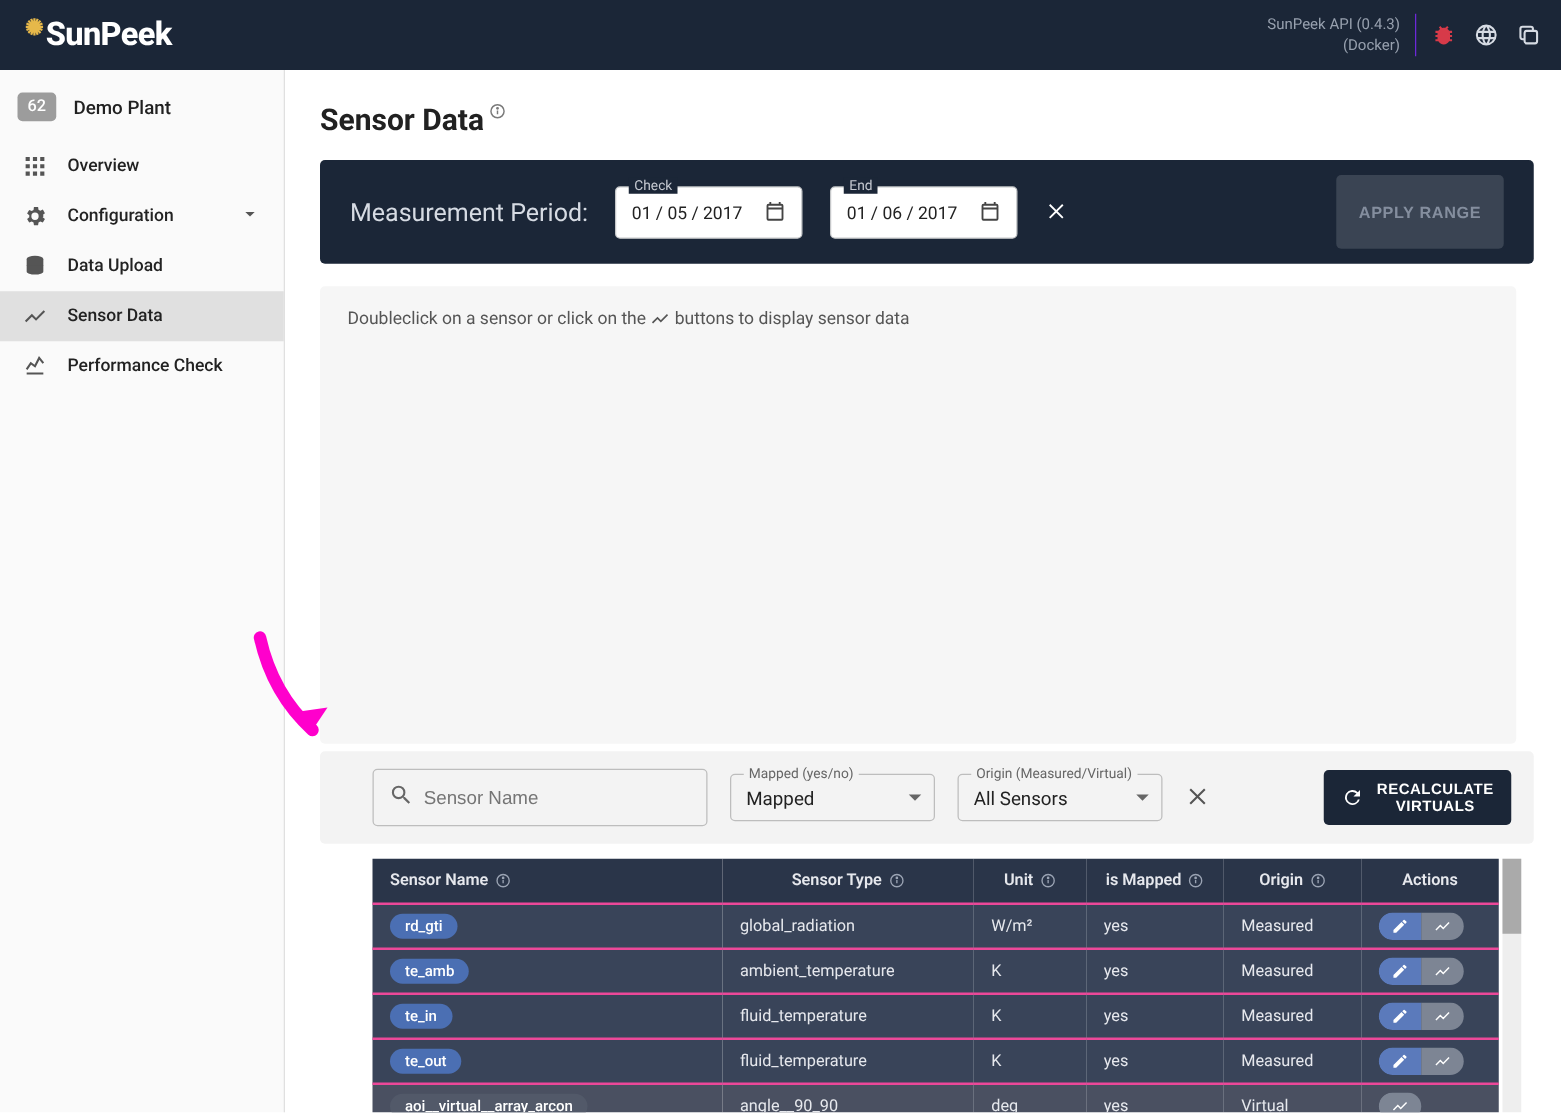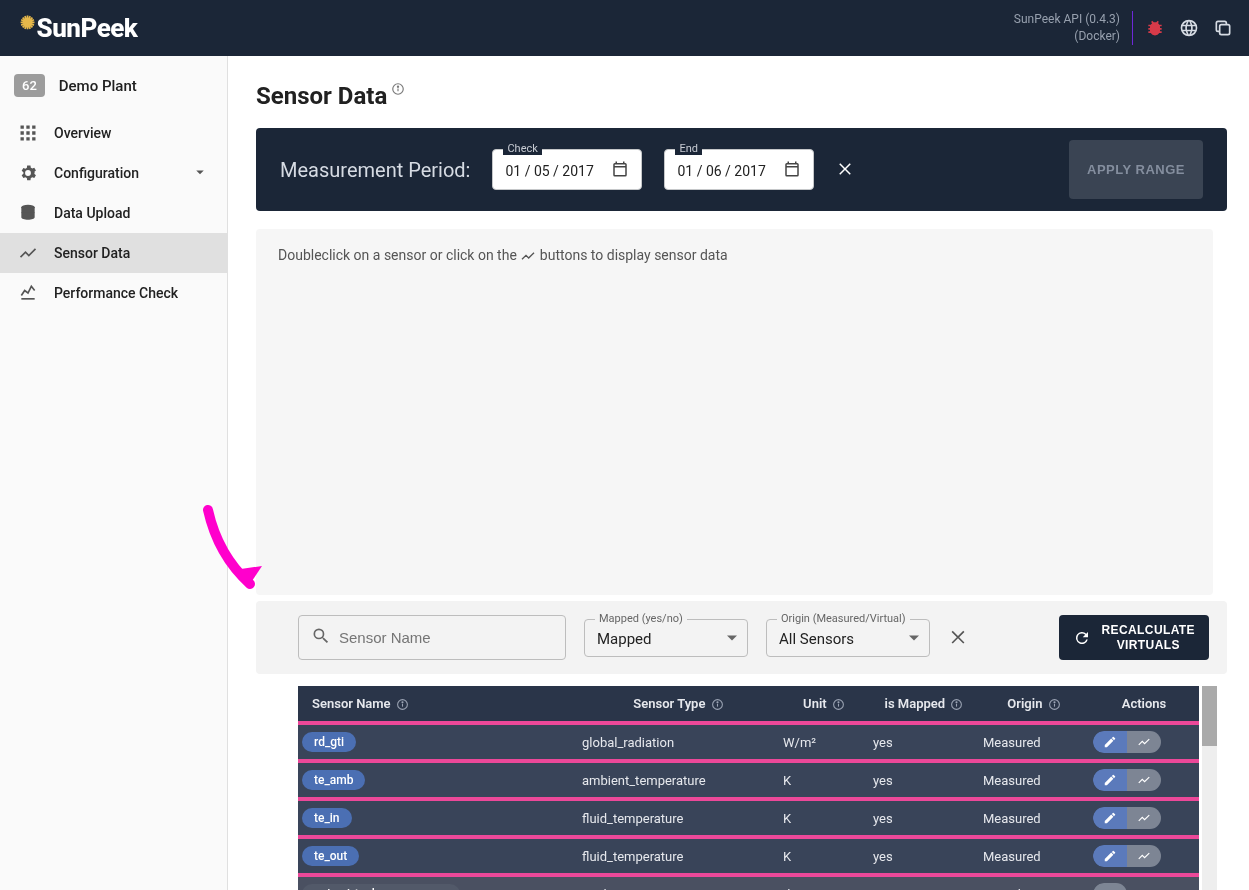--- a/index.html
+++ b/index.html
@@ -150,21 +150,21 @@
   .tbl-scroll .thumb { background:#aaa; width:100%; height:60px; border-radius:0; }
   table.sensor-table { width:100%; border-collapse:collapse; font-size:13px; }
   .sensor-table thead th {
     background:#2a3549; color:#e6e8ed; font-weight:600; text-align:left;
     padding:10px 14px; font-size:13px;
   }
   .sensor-table thead th.center { text-align:center; }
   .sensor-table thead th .hinfo { color:#9aa3b3; margin-left:2px; display:inline-flex; vertical-align:middle; }
   .sensor-table thead th .hinfo svg { width:13px; height:13px; }
   .sensor-table tbody td {
-    background:#394459; color:#e6e8ed; padding:6px 4px; border-top:4px solid #ec4899;margin-top:33px;
+    background:#394459; color:#e6e8ed; padding:6px 14px; border-top:2px solid #ec4899;margin-top:33px;
   }
   .sensor-table tbody tr.virtual td { background:#4a5061; }
   .sensor-table td.center { }
   .chip {
     display:inline-block; background:#4b6fb3; color:#fff; border-radius:14px;
     padding:3px 12px; font-size:12px; font-weight:500;
   }
   .chip.virtual { background:#525969; }
   .act-pill {
     display:flex; border-radius:14px; overflow:hidden; margin: 0 auto;

